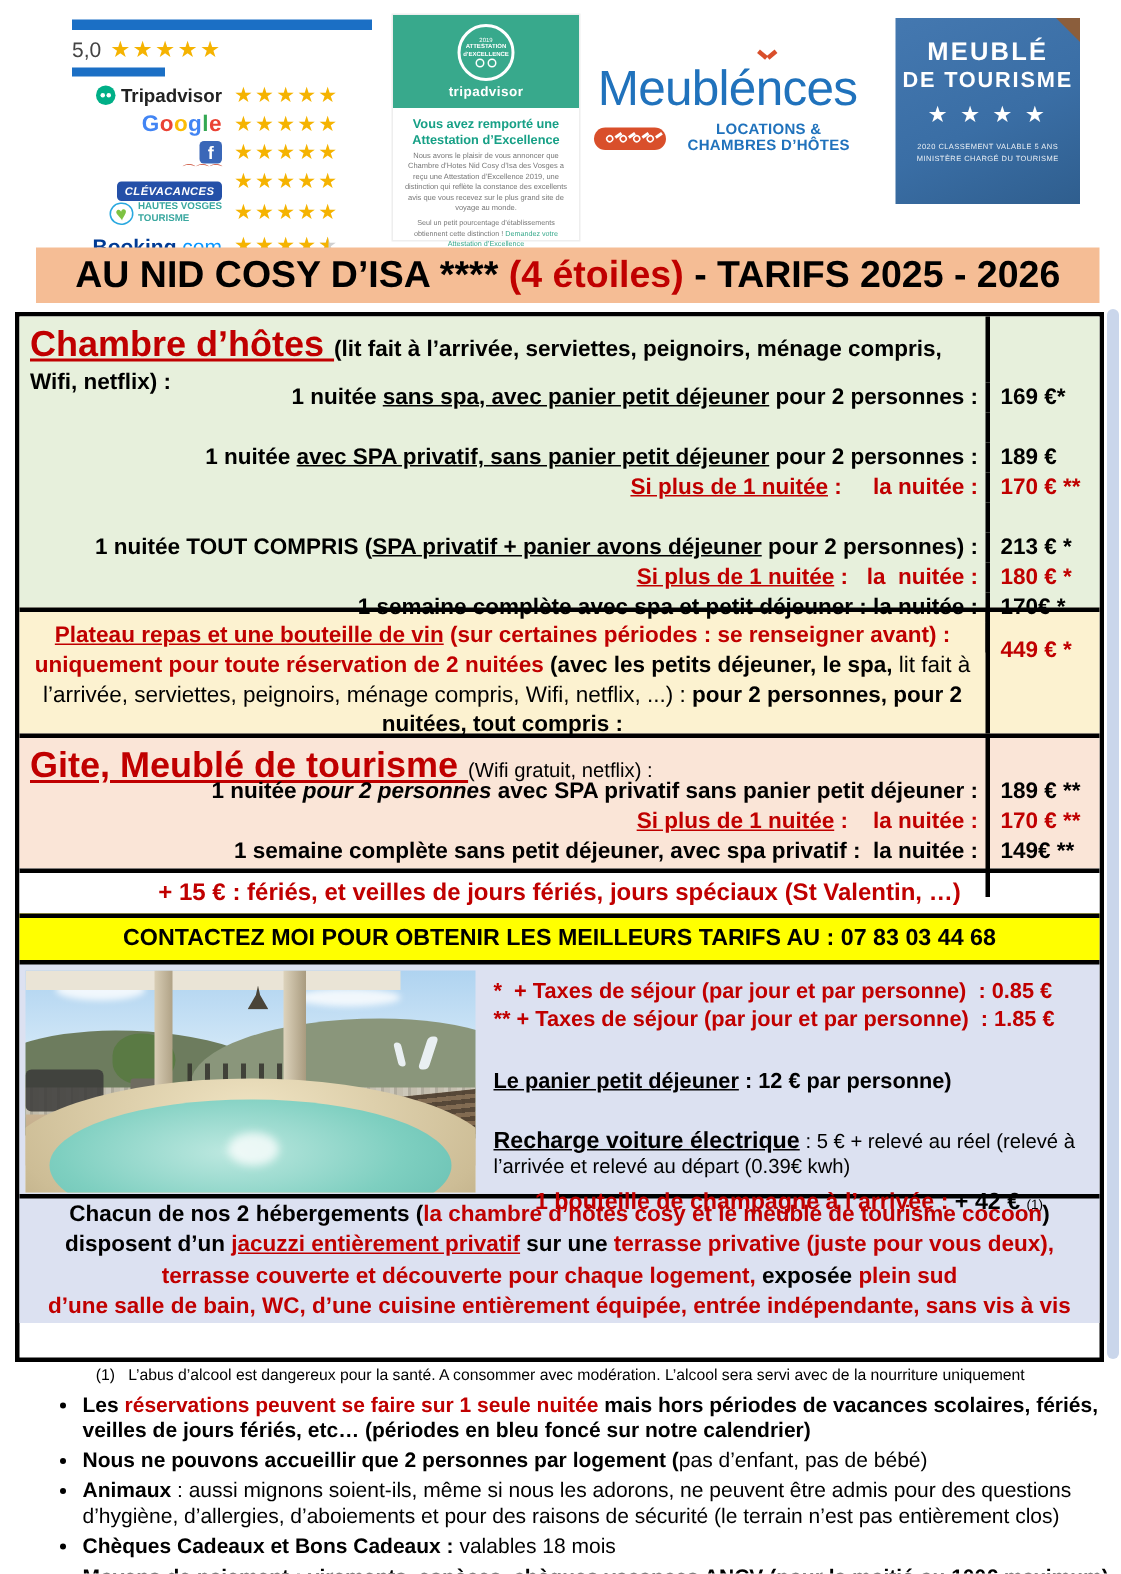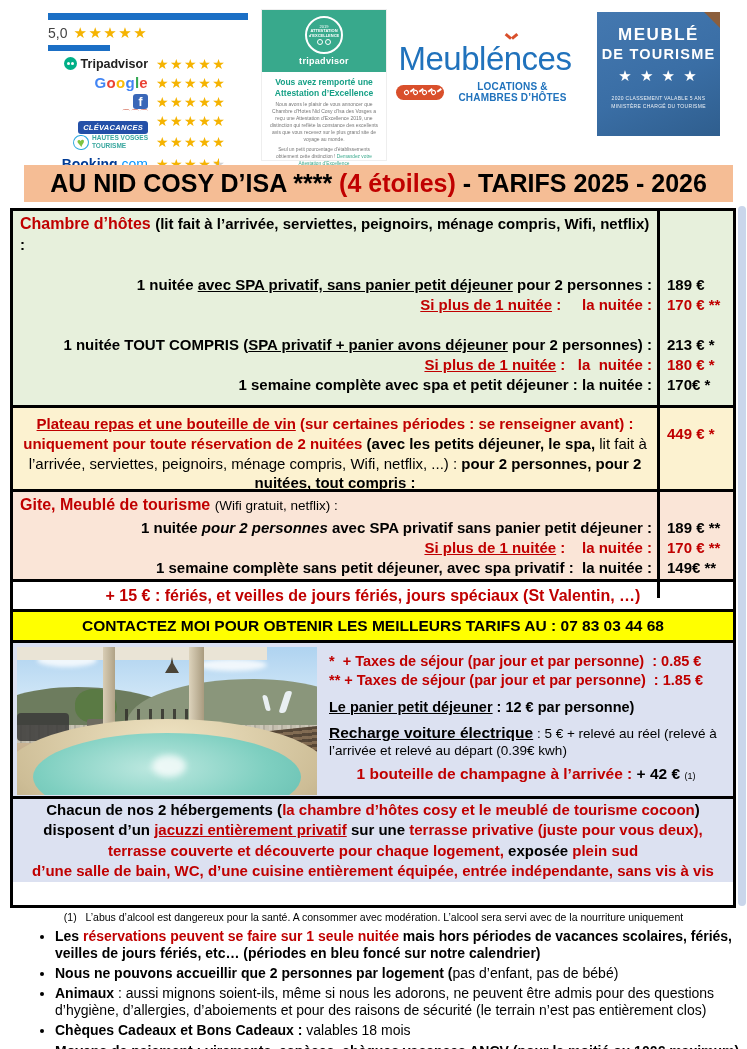--- a/index.html
+++ b/index.html
@@ -98,29 +98,29 @@
   .s-white{height:30px;background:#fff;align-items:center;justify-content:center}
   .s-yellow{height:31px;background:#FFFF00;align-items:center;justify-content:center}
   .s-extras{height:156px;background:#DCE1F1;flex-direction:row}
   .s-desc{height:86px;background:#DCE1F1;justify-content:center}
   .prow{display:flex;min-height:20px}
   .prow.sp18{height:18px}.prow.sp10{height:10px}
   .prow.fill{flex:1}
   .plabel{flex:1;text-align:right;font-weight:bold;font-size:15px;line-height:20px;padding-right:5px}
   .pval{width:76px;border-left:3px solid #000;font-weight:bold;font-size:15px;line-height:20px;padding-left:7px}
   .prow.head .plabel{text-align:left;line-height:1.3;padding:3px 4px 0 7px}
-  .stitle{color:#C00000;font-size:16px;font-weight:bold;}
+  .stitle{color:#C00000;font-size:24px;font-weight:bold;text-decoration:underline}
   .cleft{flex:1;text-align:center;padding:6px 6px 0;font-size:15px;line-height:1.32}
   .cright{width:76px;border-left:3px solid #000;padding:17px 0 0 7px;font-weight:bold;font-size:15px}
   .gnote{font-size:13.5px;font-weight:normal}
   .hol{color:#C00000;font-weight:bold;font-size:16px}
   .contact{font-weight:bold;font-size:15.5px}
   .xcol{flex:1;padding:9px 10px 0 12px;font-size:14.5px}
   .tax{color:#C00000;font-weight:bold;line-height:1.3;white-space:pre}
-  .xline{margin-top:9px;font-weight:bold;font-size:14.5px}
+  .xline{margin-top:23px;font-weight:bold;font-size:14.5px}
   .xreg{font-weight:normal;font-size:13.5px}
   .champ{margin-top:7px;text-align:center;font-weight:bold;font-size:15.5px}
   .champ .note{font-size:9px;font-weight:normal}
   .desc{text-align:center;font-weight:bold;font-size:15px;line-height:1.34;padding:2px 10px}
 
   
   .photo{position:relative;width:300px;height:148px;margin:4px 0 0 4px;overflow:hidden;flex:none;
      background:linear-gradient(#AFD3F0 0%,#CCE4F6 30%,#E3EFFA 48%,#E8E4D8 52%)}
   .ph-cloud{position:absolute;background:#fff;border-radius:50%;opacity:.8;filter:blur(2px)}
   .ph-mtn1{position:absolute;left:-30px;top:40px;width:200px;height:70px;background:#6D7C5E;border-radius:45% 55% 0 0}
@@ -263,20 +263,24 @@
 
 <div class="titlebar"><span>AU NID COSY D’ISA **** </span><span class="red">(4 étoiles)</span><span> - TARIFS 2025 - 2026</span></div>
 
 <div class="tbl">
 
   <div class="sect s-green">
     <div class="prow head" style="min-height:44px">
       <div class="plabel"><span class="stitle">Chambre d’hôtes </span><span>(lit fait à l’arrivée, serviettes, peignoirs, ménage compris, Wifi, netflix) :</span></div>
       <div class="pval"></div>
     </div>
+    <div class="prow">
+      <div class="plabel"><span>1 nuitée </span><span class="u">sans spa, avec panier petit déjeuner</span><span> pour 2 personnes : </span></div>
+      <div class="pval">169 €*</div>
+    </div>
     <div class="prow sp18">
         <div class="plabel"></div>
         <div class="pval"></div>
       </div>
     <div class="prow">
       <div class="plabel"><span>1 nuitée </span><span class="u">avec SPA privatif, sans panier petit déjeuner</span><span> pour 2 personnes : </span></div>
       <div class="pval">189 €</div>
     </div>
     <div class="prow">
       <div class="plabel red"><span class="u">Si plus de 1 nuitée</span><span> :&nbsp;&nbsp;&nbsp;&nbsp; la nuitée : </span></div>

